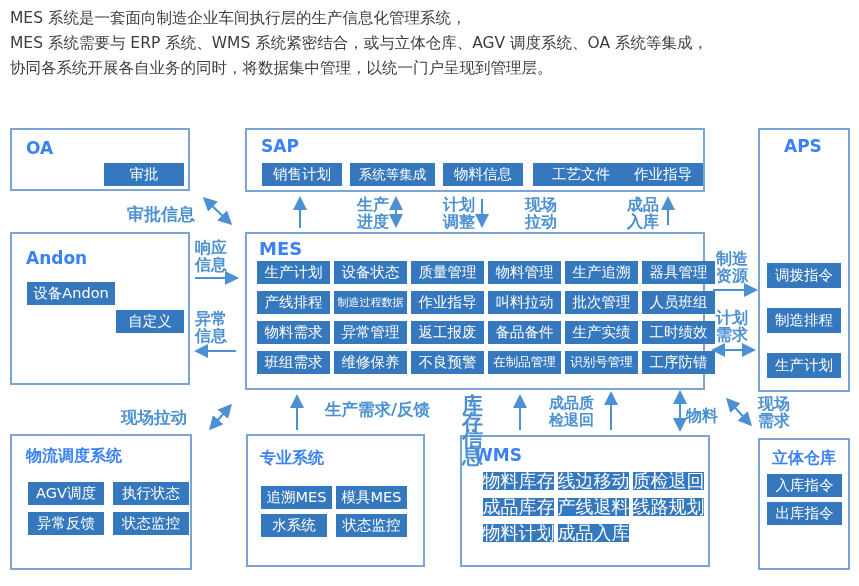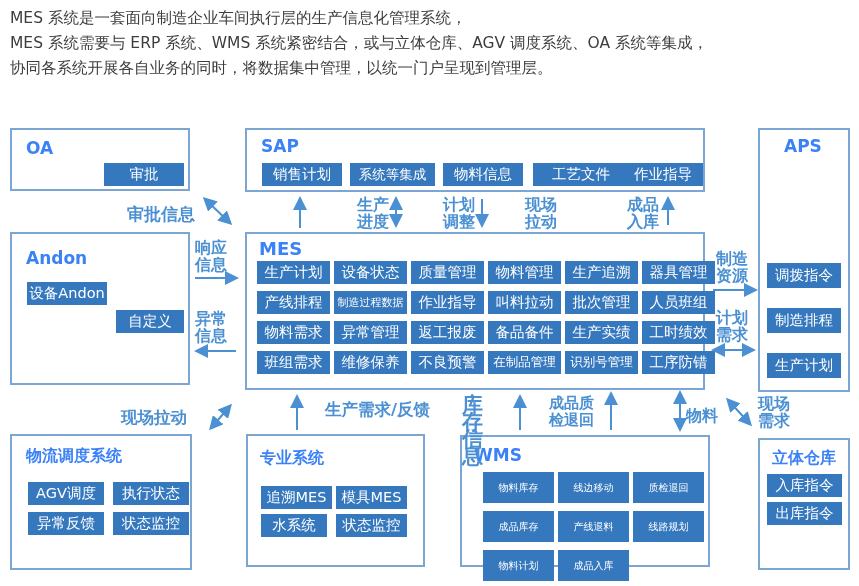--- a/index.html
+++ b/index.html
@@ -9,21 +9,21 @@
          font-size:15.5px;line-height:25px;}
   .box{position:absolute;background:#fff;border:2px solid #7ba6d4;box-sizing:border-box;}
   .box-title{position:absolute;font-weight:bold;color:#3b82f6;font-size:17px;white-space:nowrap;}
   .box-title.cn{font-size:16px;}
   .chip{position:absolute;background:#3578be;color:#fff;display:flex;align-items:center;
         justify-content:center;white-space:nowrap;font-size:14.5px;height:23px;box-sizing:border-box;}
   .grid{position:absolute;display:grid;}
   .grid .chip{position:static;}
   .mes-grid{left:257px;top:261px;grid-template-columns:repeat(6,73px);gap:7px 4px;}
   .wms-grid{left:483px;top:472px;grid-template-columns:repeat(3,71px);gap:8px 4px;}
-  .wms-grid .chip{height:31px;font-size:10px;}
+  .wms-grid .chip{height:18px;font-size:18px;}
   .t5{font-size:12.5px !important;}
   .t6{font-size:11px !important;}
   .lbl{position:absolute;color:#4a90d2;font-weight:bold;font-size:16px;line-height:17px;}
   .w2{width:36px;}
   .w3{width:54px;font-size:15px;}
   .nw{white-space:nowrap;}
   svg.arrows{position:absolute;left:0;top:0;pointer-events:none;}
 </style>
 </head>
 <body>
@@ -52,21 +52,21 @@
 
   <div class="box" style="left:758px;top:128px;width:92px;height:264px;">
     <span class="box-title" style="left:24px;top:6px;">APS</span>
     <span class="chip" style="left:7px;top:133px;width:74px;height:25px;">调拨指令</span>
     <span class="chip" style="left:7px;top:178px;width:74px;height:25px;">制造排程</span>
     <span class="chip" style="left:7px;top:223px;width:74px;height:25px;">生产计划</span>
   </div>
 
   <div class="box" style="left:10px;top:232px;width:180px;height:153px;">
     <span class="box-title" style="left:14px;top:14px;">Andon</span>
-    <span class="chip" style="left:15px;top:48px;width:80px;">设备Andon</span>
+    <span class="chip" style="left:15px;top:48px;width:88px;">设备Andon</span>
     <span class="chip" style="left:104px;top:76px;width:68px;">自定义</span>
   </div>
 
   <div class="box" style="left:245px;top:232px;width:460px;height:158px;">
     <span class="box-title" style="left:12px;top:4px;font-size:18px;">MES</span>
   </div>
   <div class="grid mes-grid">
     <span class="chip">生产计划</span>
     <span class="chip">设备状态</span>
     <span class="chip">质量管理</span>

